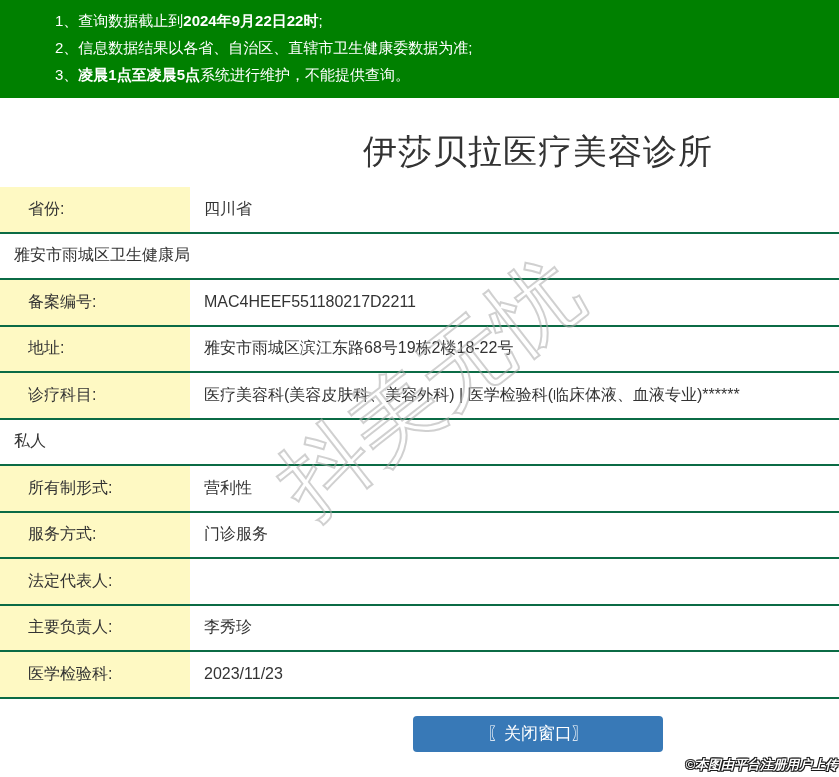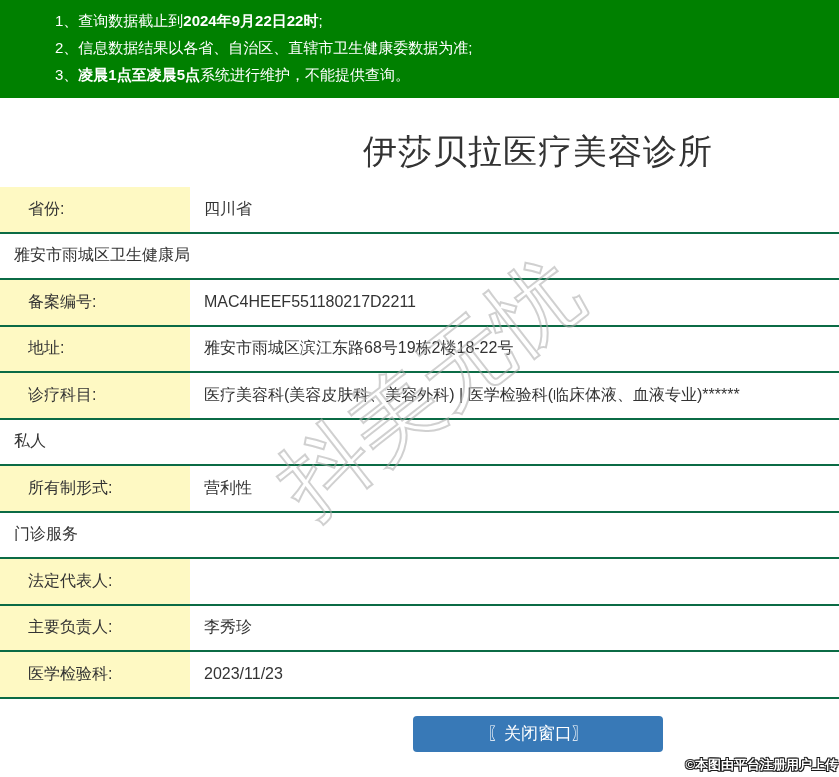--- a/index.html
+++ b/index.html
@@ -110,20 +110,21 @@
     right: 1px;
     top: 756px;
     font-size: 13px;
     font-weight: bold;
     color: #fff;
     text-shadow: -1px -1px 0 #1a1a1a, 1px -1px 0 #1a1a1a,
                  -1px 1px 0 #1a1a1a, 1px 1px 0 #1a1a1a,
                  0 1px 0 #1a1a1a, 0 -1px 0 #1a1a1a;
     z-index: 6;
     white-space: nowrap;
+    font-style: italic;
   }
 </style>
 </head>
 <body>
 
 <div class="banner">
   <div class="notice"><span>1、查询数据截止到</span><b>2024年9月22日22时</b><span>;</span></div>
   <div class="notice"><span>2、信息数据结果以各省、自治区、直辖市卫生健康委数据为准;</span><b></b><span></span></div>
   <div class="notice"><span>3、</span><b>凌晨1点至凌晨5点</b><span>系统进行维护，不能提供查询。</span></div>
 </div>
@@ -152,20 +153,21 @@
       <div class="cell-value">医疗美容科(美容皮肤科、美容外科) | 医学检验科(临床体液、血液专业)******</div>
     </div>
     <div class="row">
       <div class="cell-value">私人</div>
     </div>
     <div class="row">
       <div class="cell-label">所有制形式:</div>
       <div class="cell-value">营利性</div>
     </div>
     <div class="row">
+      <div class="cell-label">服务方式:</div>
       <div class="cell-value">门诊服务</div>
     </div>
     <div class="row">
       <div class="cell-label">法定代表人:</div>
       <div class="cell-value"></div>
     </div>
     <div class="row">
       <div class="cell-label">主要负责人:</div>
       <div class="cell-value">李秀珍</div>
     </div>

